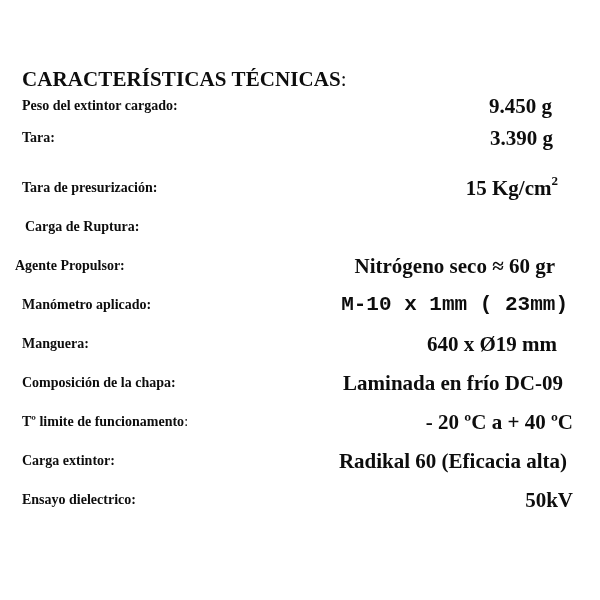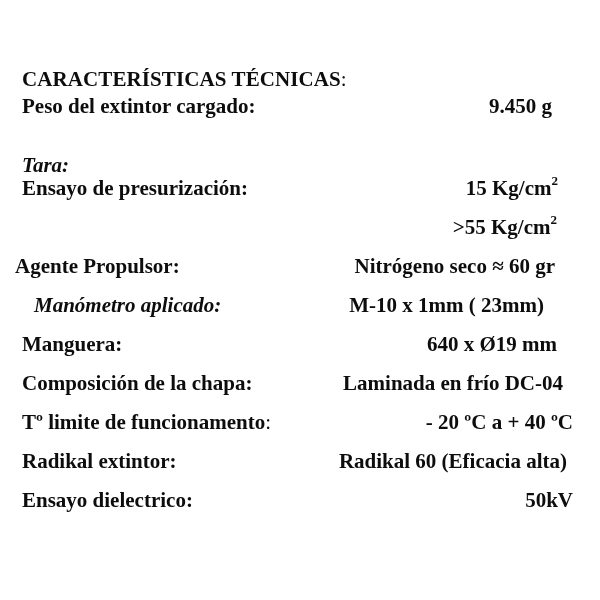--- a/index.html
+++ b/index.html
@@ -35,21 +35,21 @@
     }
     .row {
       position: absolute;
       left: 0;
       width: 600px;
       height: 26px;
     }
     .label {
       position: absolute;
       top: 0;
-      font-size: 21px;
+      font-size: 14px;
       font-weight: bold;
       line-height: 26px;
       white-space: nowrap;
     }
     .label .colon-normal {
       font-weight: normal;
     }
     .value {
       position: absolute;
       top: 0;
@@ -71,52 +71,53 @@
 <body>
 
 <div class="sheet">
   <div class="title"><span>CARACTERÍSTICAS TÉCNICAS</span><span class="colon">:</span></div>
 
   <div id="rows">
       <div class="row" style="top: 93px;">
         <div class="label" style="left: 22px;"><span>Peso del extintor cargado:</span></div>
         <div class="value" style="right: 48px;"><span>9.450 g</span></div>
       </div>
-      <div class="row" style="top: 152px; font-style: italic;">
+      <div class="row" style="top: 125px;">
         <div class="label" style="left: 22px;"><span>Tara:</span></div>
+        <div class="value" style="right: 47px;"><span>3.390 g</span></div>
       </div>
       <div class="row" style="top: 175px;">
-        <div class="label" style="left: 22px;"><span>Ensayo de presurización:</span></div>
+        <div class="label" style="left: 22px;"><span>Tara de presurización:</span></div>
         <div class="value" style="right: 42px;"><span>15 Kg/cm</span><sup>2</sup></div>
       </div>
       <div class="row" style="top: 214px;">
-        <div class="value" style="right: 43px;"><span>&gt;55 Kg/cm</span><sup>2</sup></div>
+        <div class="label" style="left: 25px;"><span>Carga de Ruptura:</span></div>
       </div>
       <div class="row" style="top: 253px;">
         <div class="label" style="left: 15px;"><span>Agente Propulsor:</span></div>
         <div class="value" style="right: 45px;"><span>Nitrógeno seco ≈ 60 gr</span></div>
       </div>
       <div class="row" style="top: 292px;">
-        <div class="label" style="left: 34px; font-style: italic;"><span>Manómetro aplicado:</span></div>
-        <div class="value" style="right: 56px;"><span>M-10 x 1mm ( 23mm)</span></div>
+        <div class="label" style="left: 22px;"><span>Manómetro aplicado:</span></div>
+        <div class="value" style="right: 32px; font-family: Liberation Mono, monospace;"><span>M-10 x 1mm ( 23mm)</span></div>
       </div>
       <div class="row" style="top: 331px;">
         <div class="label" style="left: 22px;"><span>Manguera:</span></div>
         <div class="value" style="right: 43px;"><span>640 x Ø19 mm</span></div>
       </div>
       <div class="row" style="top: 370px;">
         <div class="label" style="left: 22px;"><span>Composición de la chapa:</span></div>
-        <div class="value" style="right: 37px;"><span>Laminada en frío DC-04</span></div>
+        <div class="value" style="right: 37px;"><span>Laminada en frío DC-09</span></div>
       </div>
       <div class="row" style="top: 409px;">
         <div class="label" style="left: 22px;"><span>Tº limite de funcionamento</span><span class="colon-normal">:</span></div>
         <div class="value" style="right: 27px;"><span>- 20 ºC a + 40 ºC</span></div>
       </div>
       <div class="row" style="top: 448px;">
-        <div class="label" style="left: 22px;"><span>Radikal extintor:</span></div>
+        <div class="label" style="left: 22px;"><span>Carga extintor:</span></div>
         <div class="value" style="right: 33px;"><span>Radikal 60 (Eficacia alta)</span></div>
       </div>
       <div class="row" style="top: 487px;">
         <div class="label" style="left: 22px;"><span>Ensayo dielectrico:</span></div>
         <div class="value" style="right: 27px;"><span>50kV</span></div>
       </div>
     </div>
 </div>
 
 </body></html>

